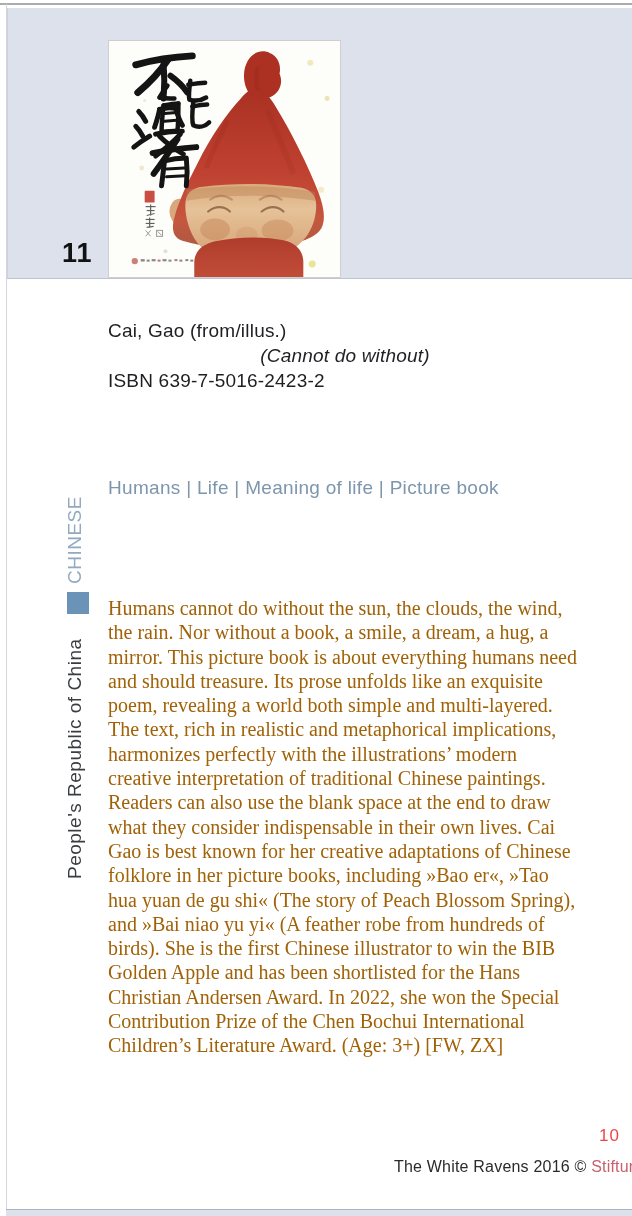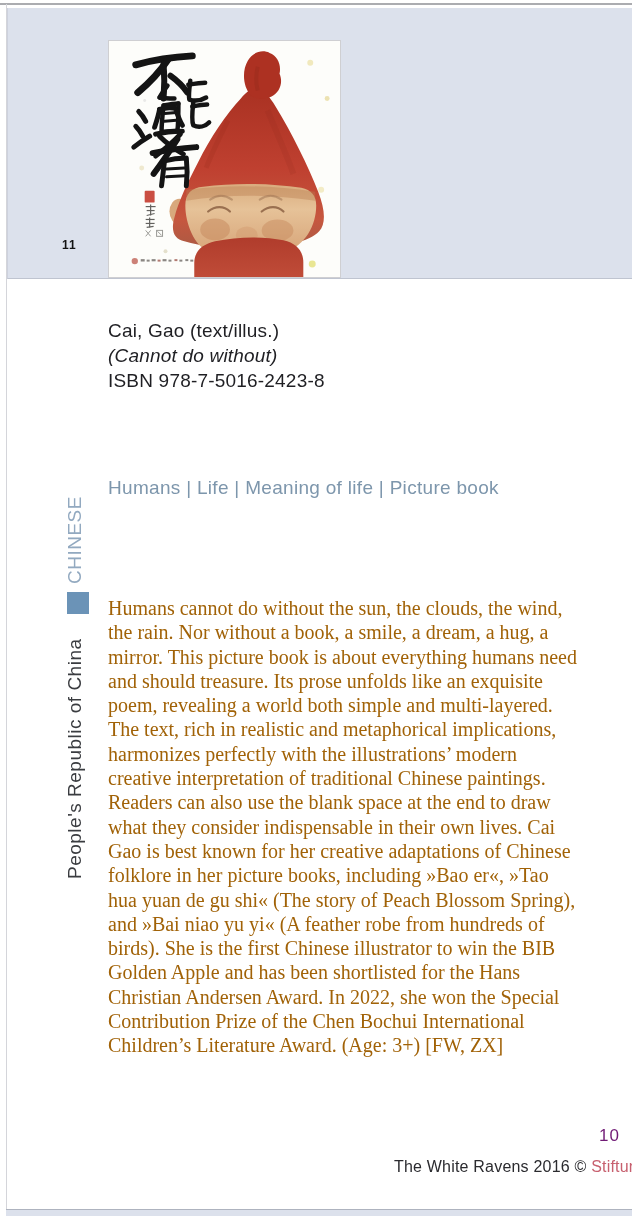--- a/index.html
+++ b/index.html
@@ -7,55 +7,55 @@
     position:relative;width:632px;height:1216px;background:#ffffff;
     overflow:hidden;font-family:"Liberation Sans",sans-serif;
   }
   .top-edge-line{position:absolute;left:0;top:3px;width:632px;height:2px;background:#8f9096;opacity:.75;}
   .left-edge-line{position:absolute;left:6px;top:4px;width:1px;height:1212px;background:#d4d5da;}
   .header-band{
     position:absolute;left:7px;top:8px;width:625px;height:270px;
     background:#dce1ec;border-bottom:1px solid #bfc4d0;border-left:1px solid #cdd1dd;
   }
   .entry-number{
-    position:absolute;left:62px;top:238px;font-size:12px;font-weight:bold;
+    position:absolute;left:62px;top:238px;font-size:27px;font-weight:bold;
     color:#121212;letter-spacing:1px;
   }
   .book-cover{
     position:absolute;left:108px;top:40px;width:233px;height:238px;
     background:#fdfdfa;border:1px solid #cfcfd2;box-sizing:border-box;
   }
   .book-cover svg{display:block;}
   .biblio{
     position:absolute;left:108px;top:318px;width:474px;
     font-size:19px;line-height:25px;color:#1f1f23;letter-spacing:.2px;
   }
   .biblio .title{font-weight:bold;letter-spacing:.4px;}
-  .biblio .translation{font-style:italic;}
+  .biblio .translation{font-style:italic;text-align:center;}
   .keywords{
     position:absolute;left:108px;top:477px;width:500px;
     font-size:19px;color:#7d96ac;letter-spacing:.3px;
   }
   .v-label{
     position:absolute;transform:rotate(-90deg);transform-origin:0 0;
     white-space:nowrap;font-size:19px;letter-spacing:.5px;
   }
   .v-language{left:64px;top:584px;color:#92a9c0;}
   .v-country{left:64px;top:879px;color:#3a3c40;}
   .category-square{
     position:absolute;left:67px;top:592px;width:22px;height:22px;background:#6b93b7;
   }
   .description{
     position:absolute;left:108px;top:596px;width:474px;
     font-family:"Liberation Serif",serif;font-size:20px;line-height:24.3px;
     color:#a16207;text-align:left;hyphens:auto;-webkit-hyphens:auto;
   }
   .page-number{
     position:absolute;left:560px;top:1126px;width:60px;text-align:right;
-    font-size:17px;color:#701a75;letter-spacing:1px;
+    font-size:17px;color:#ef4444;letter-spacing:1px;
   }
   .footer-credit{
     position:absolute;left:394px;top:1158px;white-space:nowrap;
     font-size:16px;color:#2b2b2f;letter-spacing:.2px;
   }
   .footer-credit .link{color:#c7606f;}
   .bottom-band{
     position:absolute;left:6px;top:1209px;width:626px;height:7px;
     background:#dce1ec;border-top:1px solid #aeb3bf;
   }
@@ -188,23 +188,23 @@
         <rect x="60" y="220.5" width="3" height="2" fill="#6f6a66"></rect>
         <rect x="66" y="220" width="3" height="2" fill="#a05a50"></rect>
         <rect x="71" y="220.5" width="3" height="2" fill="#6f6a66"></rect>
         <rect x="77" y="220" width="3" height="2" fill="#6f6a66"></rect>
         <rect x="82" y="220.5" width="3" height="2" fill="#6f6a66"></rect>
       </g>
     </svg>
   </div>
 
   <div class="biblio">
-    <div>Cai, Gao (text/illus.)</div>
+    <div>Cai, Gao (from/illus.)</div>
     <div class="translation">(Cannot do without)</div>
-    <div>ISBN 978-7-5016-2423-8</div>
+    <div>ISBN 639-7-5016-2423-2</div>
   </div>
 
   <div class="keywords">Humans | Life | Meaning of life | Picture book</div>
 
   <div class="v-label v-language">CHINESE</div>
   <div class="category-square"></div>
   <div class="v-label v-country">People's Republic of China</div>
 
   <div class="description">Humans cannot do without the sun, the clouds, the wind, the rain. Nor without a book, a smile, a dream, a hug, a mirror. This picture book is about everything humans need and should treasure. Its prose unfolds like an exquisite poem, revealing a world both simple and multi-layered. The text, rich in realistic and metaphorical implications, harmonizes perfectly with the illustrations’ modern creative interpretation of traditional Chinese paintings. Readers can also use the blank space at the end to draw what they consider indispensable in their own lives. Cai Gao is best known for her creative adaptations of Chinese folklore in her picture books, including »Bao er«, »Tao hua yuan de gu shi« (The story of Peach Blossom Spring), and »Bai niao yu yi« (A feather robe from hundreds of birds). She is the first Chinese illustrator to win the BIB Golden Apple and has been shortlisted for the Hans Christian Andersen Award. In 2022, she won the Special Contribution Prize of the Chen Bochui International Children’s Literature Award. (Age: 3+) [FW, ZX]</div>
 

